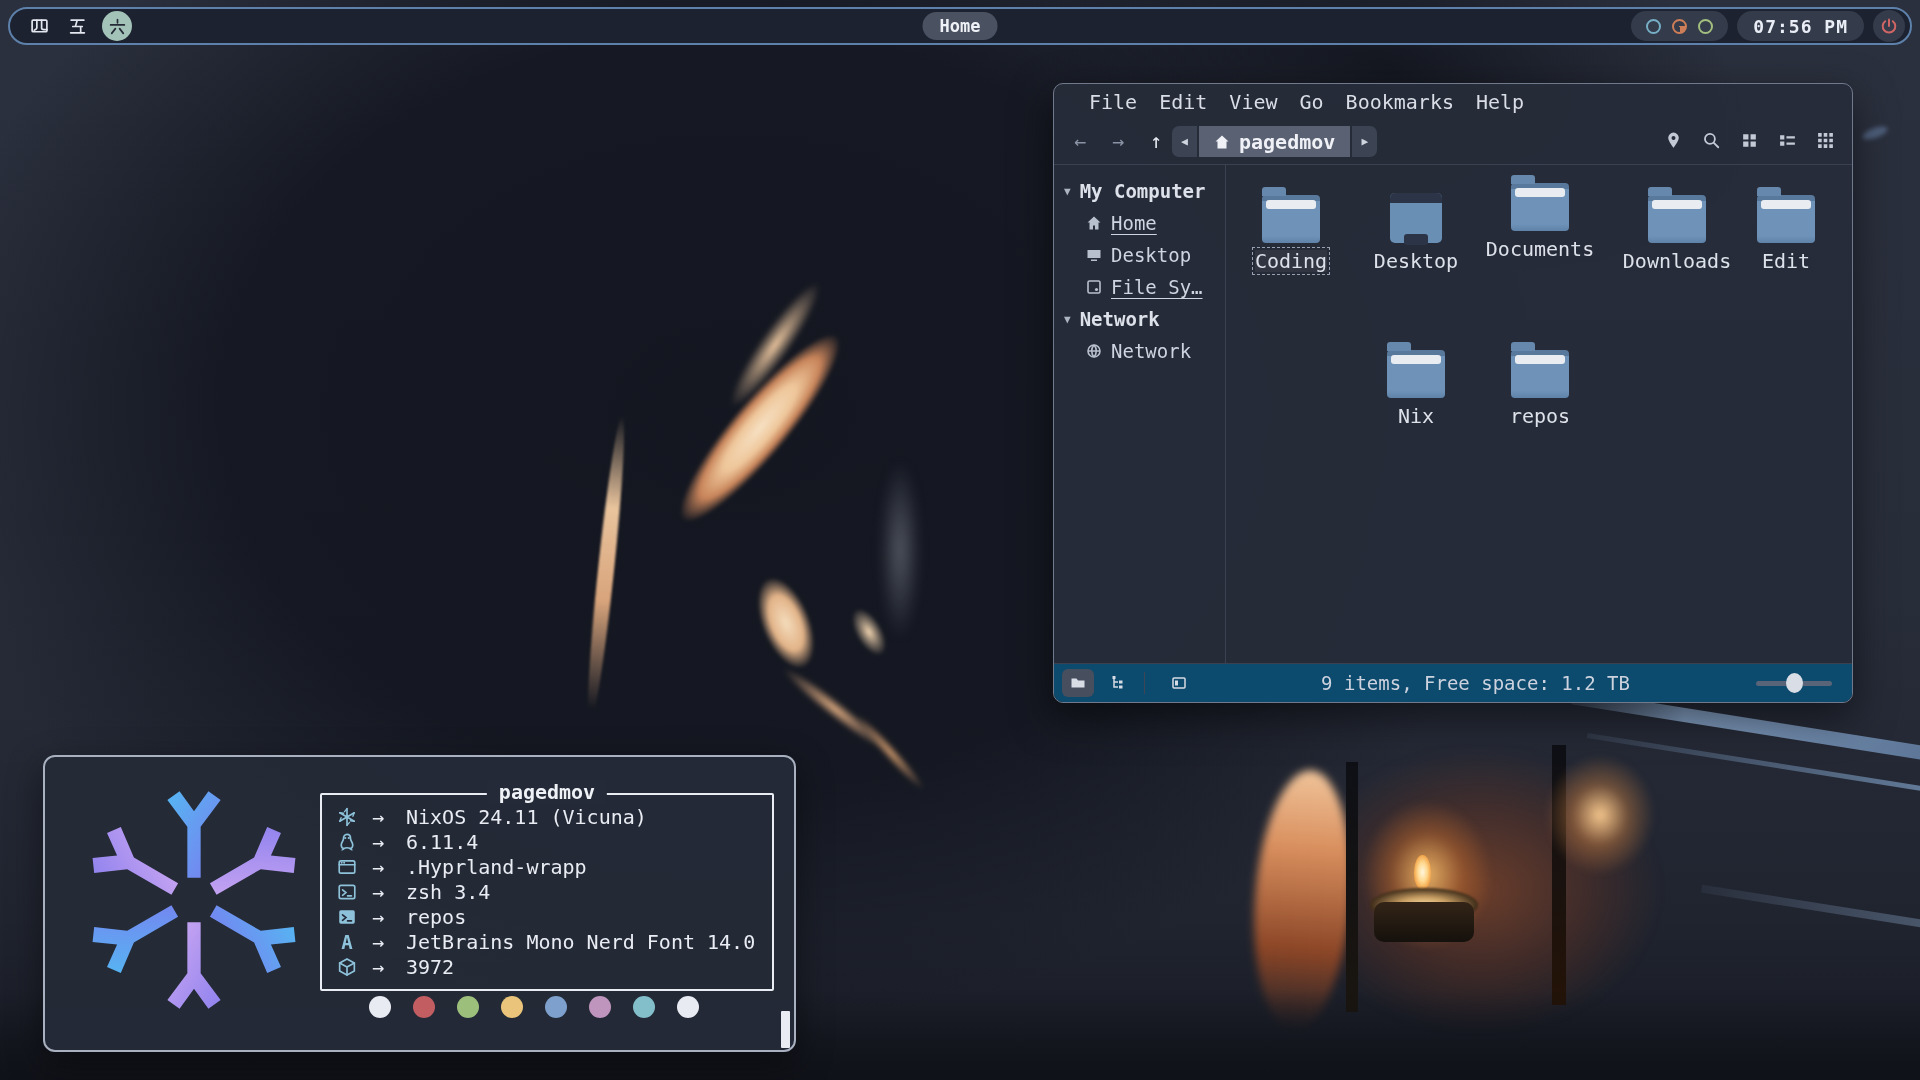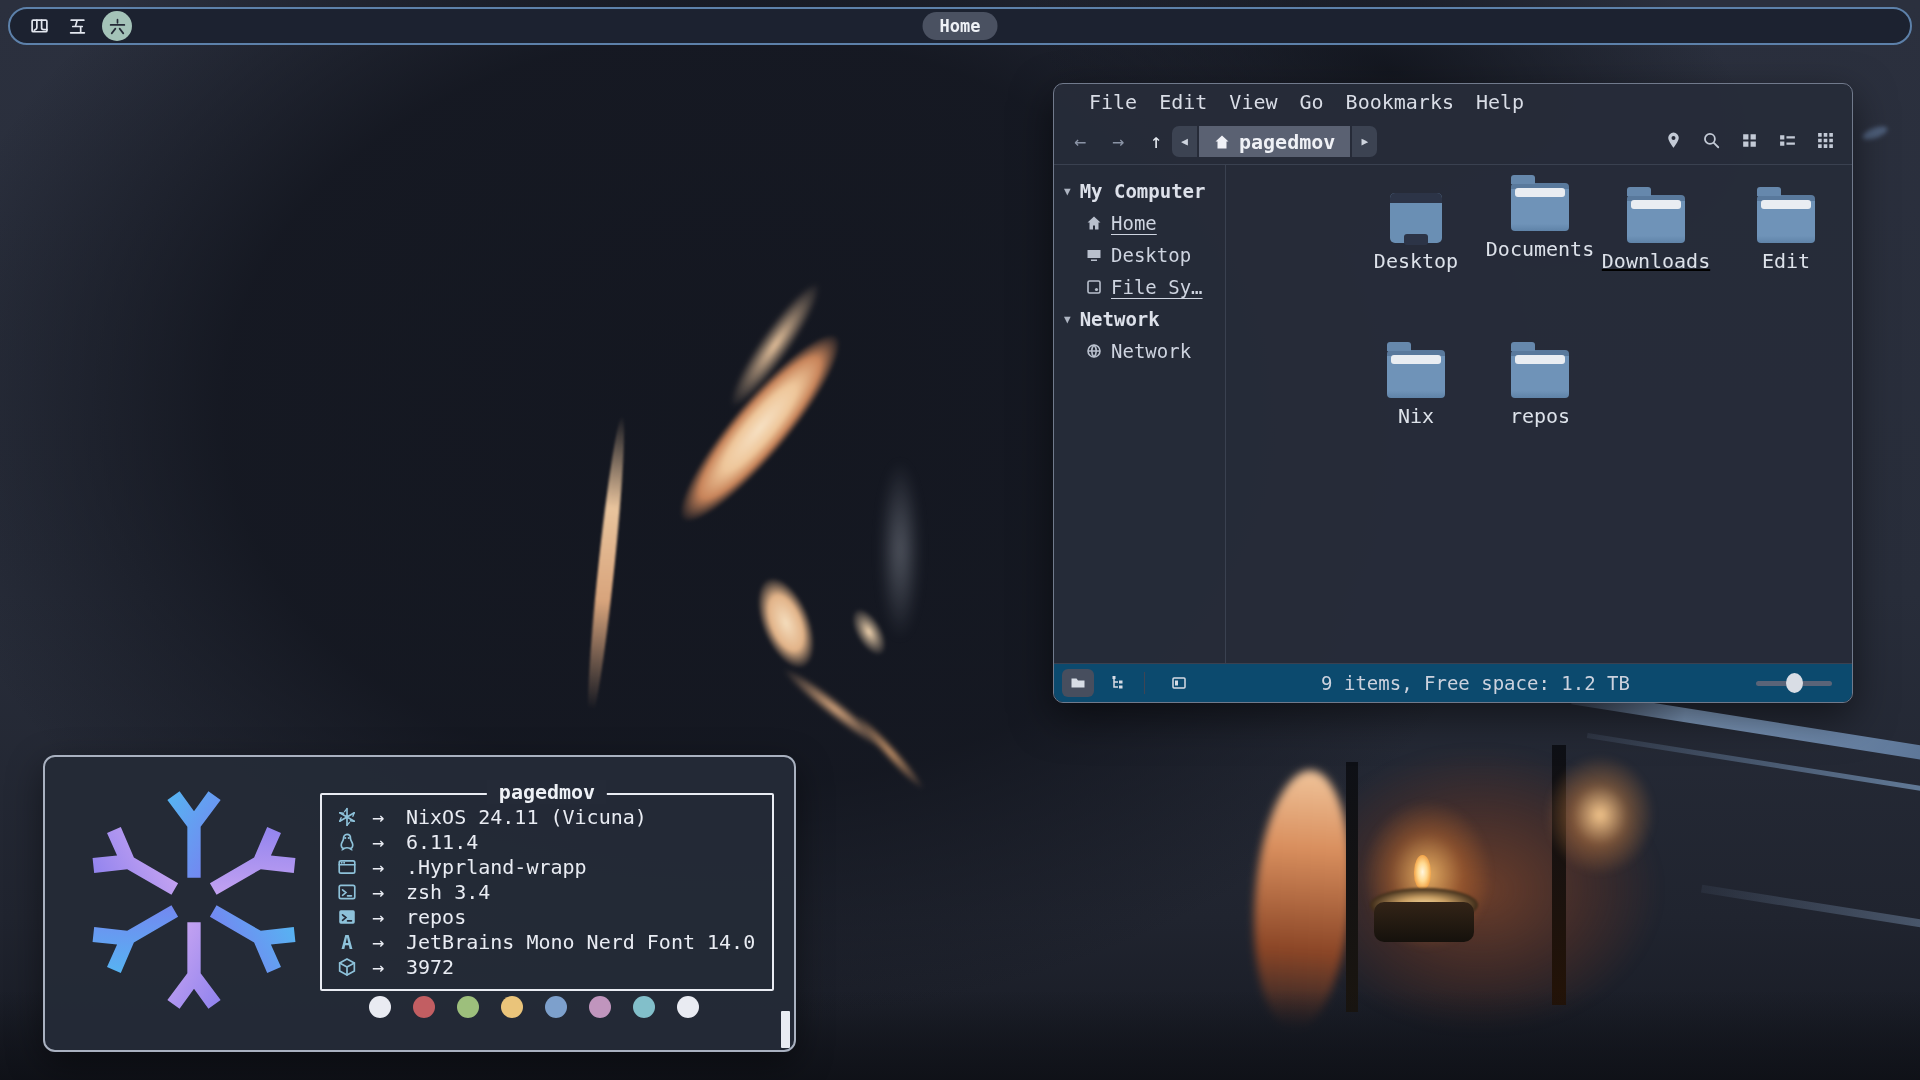--- a/index.html
+++ b/index.html
@@ -216,20 +216,34 @@
         </svg>
     </div>
     <div class="ws active">
 
       <svg viewBox="0 0 18 18">
           <path d="M9 2.5v3M2.5 7.5h13M7 11l-3.5 4.5M11 11l3.5 4.5"></path>
         </svg>
     </div>
   </div>
   <div class="tb-title">Home</div>
+  <div class="tb-right">
+    <div class="tray-pill">
+      <div class="tray-c blue"></div>
+      <div class="tray-c orange"></div>
+      <div class="tray-c green"></div>
+    </div>
+    <div class="clock-pill">07:56 PM</div>
+    <div class="power-btn">
+      <svg viewBox="0 0 18 18">
+          <path d="M9 2.5v6.5"></path>
+          <path d="M5.2 4.2a6.3 6.3 0 1 0 7.6 0"></path>
+        </svg>
+    </div>
+  </div>
 </div>
 
 <div class="fm">
   <div class="fm-menubar">
     <span class="fm-menu-item">File</span>
     <span class="fm-menu-item">Edit</span>
     <span class="fm-menu-item">View</span>
     <span class="fm-menu-item">Go</span>
     <span class="fm-menu-item">Bookmarks</span>
     <span class="fm-menu-item">Help</span>
@@ -323,29 +337,33 @@
     <div class="side-item">
       <svg viewBox="0 0 16 16">
           <circle cx="8" cy="8" r="6"></circle>
           <path d="M2 8h12M8 2a9 9 0 0 1 0 12M8 2a9 9 0 0 0 0 12"></path>
         </svg>
       <span class="side-label">Network</span>
     </div>
   </div>
 
   <div class="fm-content">
+    <div class="cell selected" style="left:8px;top:20px;">
+      <div class="icon-folder"></div>
+      <div class="label">Coding</div>
+    </div>
     <div class="cell" style="left:133px;top:20px;">
       <div class="icon-desktop"></div>
       <div class="label">Desktop</div>
     </div>
     <div class="cell" style="left:257px;top:8px;">
       <div class="icon-folder"></div>
       <div class="label">Documents</div>
     </div>
-    <div class="cell" style="left:373px;top:20px;text-decoration:underline;">
+    <div class="cell" style="left:394px;top:20px;">
       <div class="icon-folder"></div>
       <div class="label">Downloads</div>
     </div>
     <div class="cell" style="left:503px;top:20px;">
       <div class="icon-folder"></div>
       <div class="label">Edit</div>
     </div>
     <div class="cell" style="left:257px;top:175px;">
       <div class="icon-folder"></div>
       <div class="label">repos</div>

